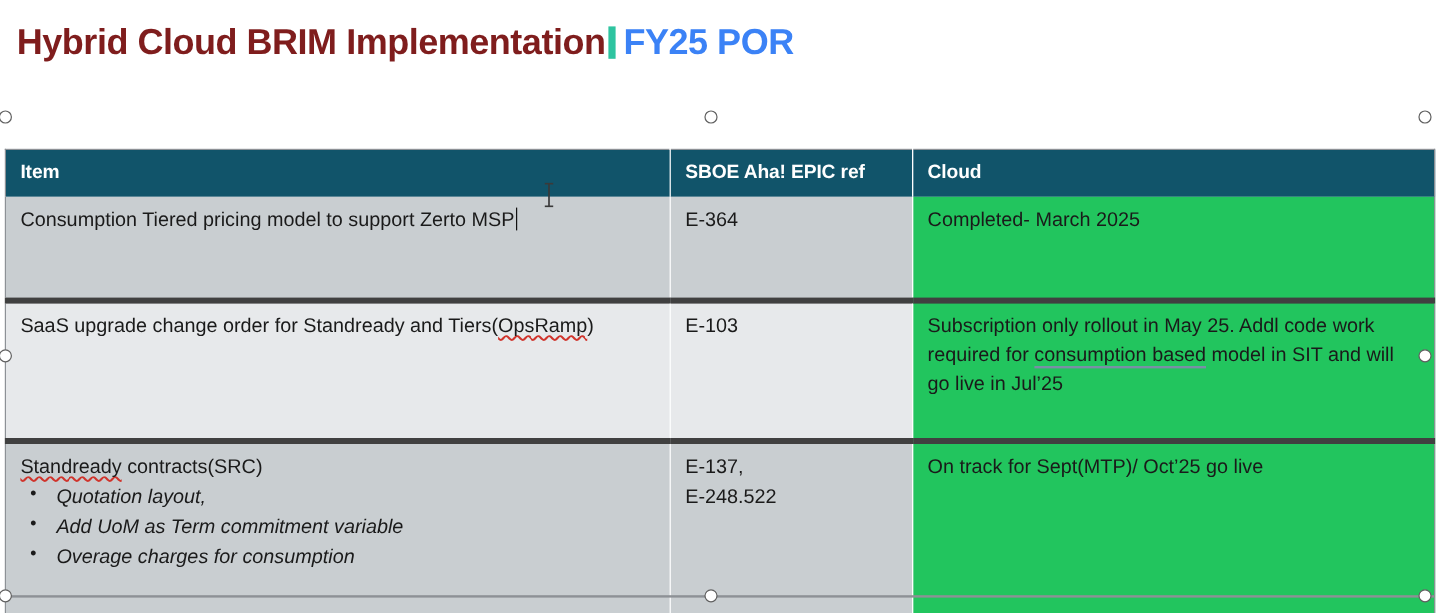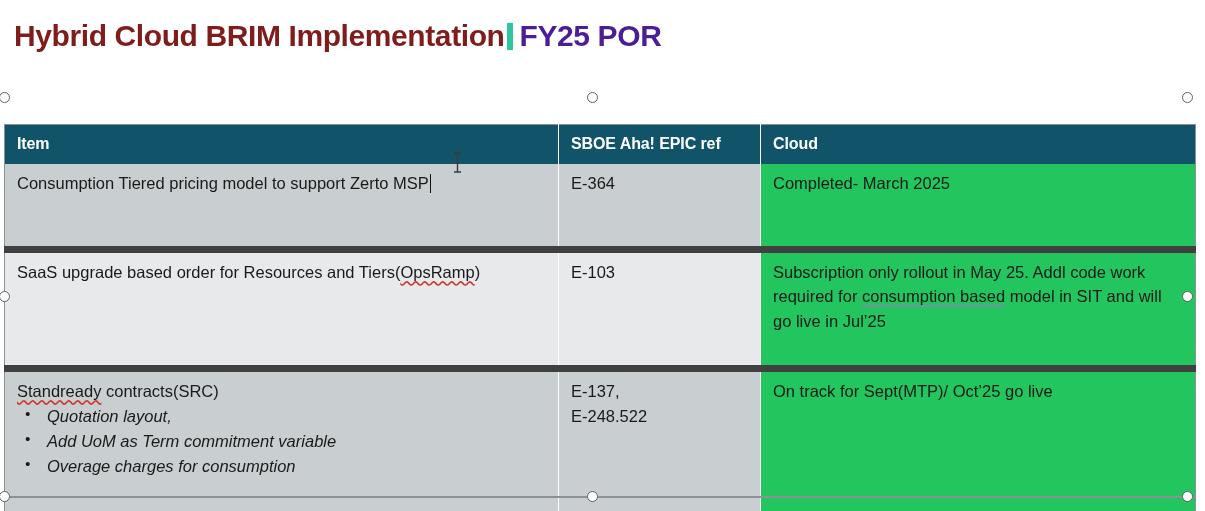--- a/index.html
+++ b/index.html
@@ -29,21 +29,21 @@
   }
   #slide-title .title-main { color: #7f1d1d; }
   #slide-title .title-sep {
     display: inline-block;
     width: 6px;
     height: 27px;
     background: #2ec4a0;
     vertical-align: -4px;
     margin: 0 7px 0 2px;
   }
-  #slide-title .title-sub { color: #4c1d95; }
+  #slide-title .title-sub { color: #3b82f6; }
 
   
   #por-table {
     position: absolute;
     left: 4px;
     top: 98px;
     width: 1191px;
     height: 399px;
     border-collapse: collapse;
     table-layout: fixed;
@@ -67,21 +67,21 @@
     letter-spacing: -0.1px;
   }
   #por-table th:last-child { border-right: none; }
 
   #por-table td {
     font-size: 16.5px;
     color: #1a1a1a;
     vertical-align: top;
     padding: 7px 12px 8px 12px;
     border-right: 1px solid #ffffff;
-    border-bottom: 7px solid #404040;
+    border-bottom: 5px solid #404040;
     line-height: 1.47;
     font-weight: normal;
   }
   #por-table td:last-child { border-right: none; }
   #por-table tr:last-child td { border-bottom: none; }
 
   tr.band-dark td.cell-item,
   tr.band-dark td.cell-epic { background: #c9ced1; }
   tr.band-light td.cell-item,
   tr.band-light td.cell-epic { background: #e7e9eb; }
@@ -184,21 +184,21 @@
     <tr class="band-dark row-h-1">
       <td class="cell-item">
         <span>Consumption Tiered pricing model to support Zerto MSP</span><span class="text-caret"></span>
       </td>
       <td class="cell-epic">E-364</td>
       <td class="cell-status">Completed- March 2025</td>
     </tr>
 
     <tr class="band-light row-h-2">
       <td class="cell-item">
-        <span>SaaS upgrade based order for Resources and Tiers(</span><span class="spell">OpsRamp</span><span>)</span>
+        <span>SaaS upgrade change order for Standready and Tiers(</span><span class="spell">OpsRamp</span><span>)</span>
       </td>
       <td class="cell-epic">E-103</td>
       <td class="cell-status">
         <span>Subscription only rollout in May 25. Addl code work required for </span><span class="grammar">consumption based</span><span> model in SIT and will go live in Jul’25</span>
       </td>
     </tr>
 
     <tr class="band-dark row-h-3">
       <td class="cell-item">
         <span class="cell-line"><span class="spell">Standready</span><span> contracts(SRC)</span></span>

